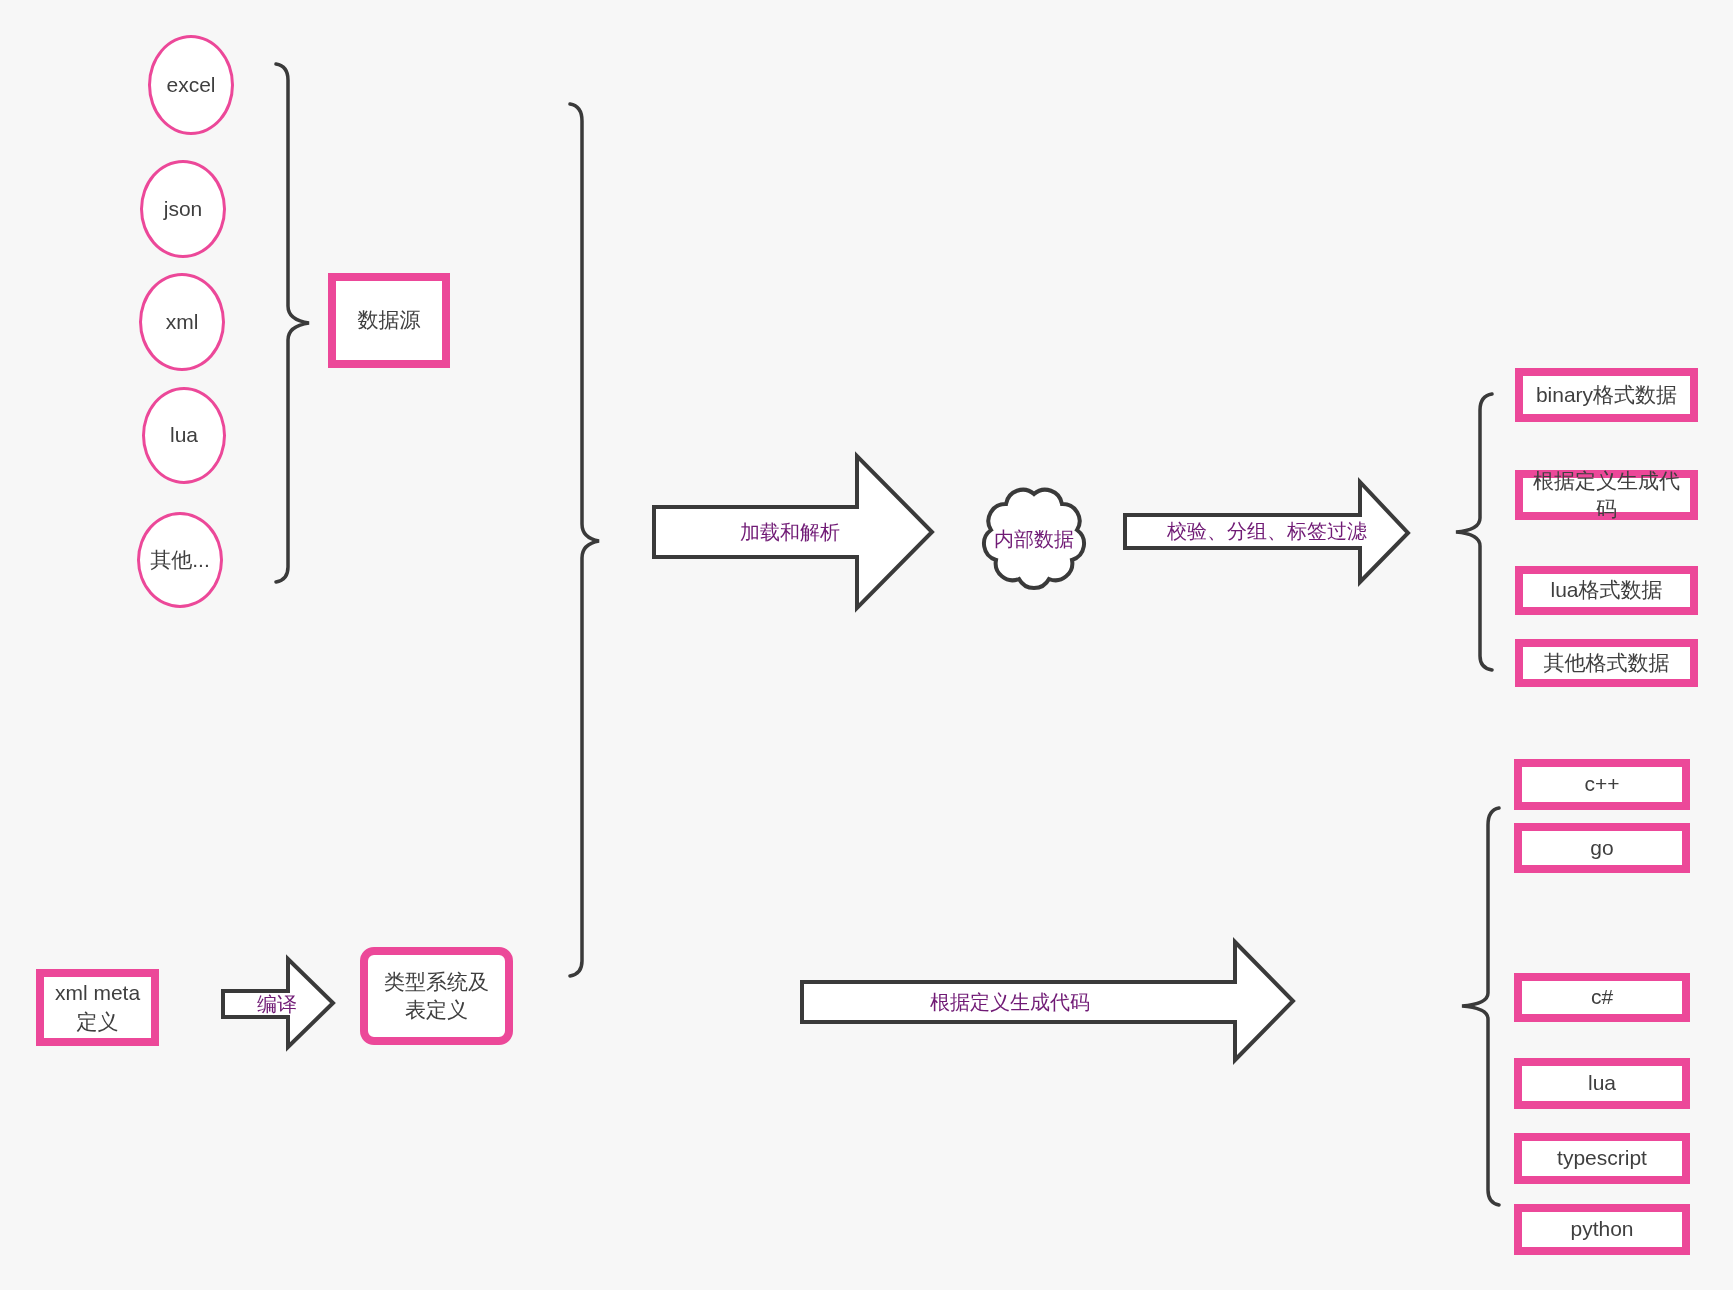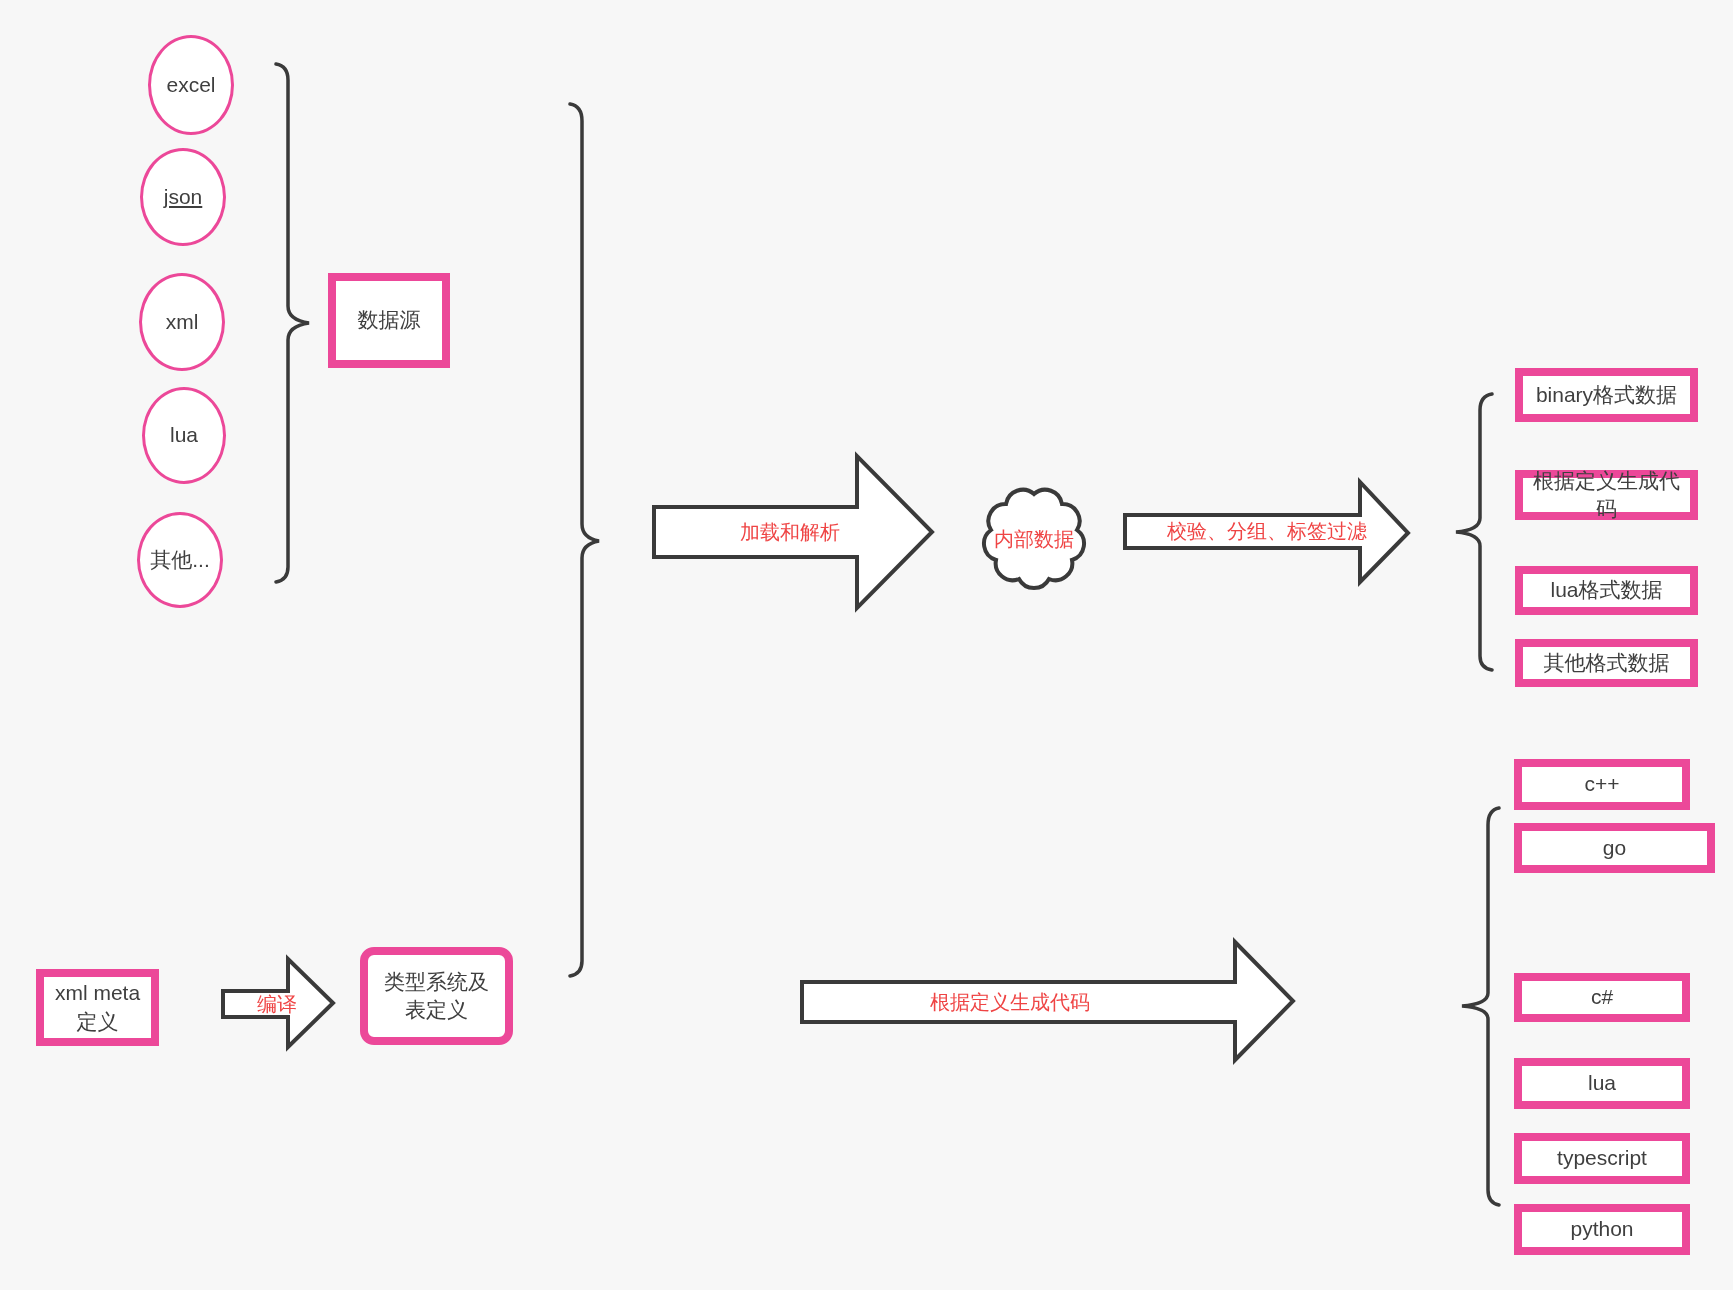--- a/index.html
+++ b/index.html
@@ -14,21 +14,21 @@
     display:flex; align-items:center; justify-content:center;
     background:#ffffff; border:8px solid #ec4899;
     text-align:center; font-size:21px; color:#3f3f3f;
     line-height:1.35;
   }
   .ellipse { border-radius:50%; border-width:3px; }
   .rounded { border-radius:14px; }
   .wrap { padding:2px 10px; }
   .label {
     position:absolute; transform:translate(-50%,-50%);
-    white-space:nowrap; font-size:20px; color:#ef4444;
+    white-space:nowrap; font-size:20px; color:#701a75;
   }
 </style>
 </head>
 <body>
 
 <div class="canvas">
 
   <svg class="layer" width="1733" height="1290" viewBox="0 0 1733 1290">
 
     <path d="M 276 64 Q 288 66 288 80 L 288 306 Q 288 320 309 323 Q 288 326 288 340 L 288 567 Q 288 580 276 582" fill="none" stroke="#3a3a3a" stroke-width="3.5" stroke-linecap="round"></path>
@@ -46,21 +46,21 @@
     <path d="M 1125 515 L 1360 515 L 1360 482 L 1408 533 L 1360 582 L 1360 548 L 1125 548 Z" fill="#ffffff" stroke="#3a3a3a" stroke-width="4" stroke-linejoin="miter"></path>
 
     <path d="M 223 991 L 288 991 L 288 959 L 333 1003 L 288 1047 L 288 1017 L 223 1017 Z" fill="#ffffff" stroke="#3a3a3a" stroke-width="4" stroke-linejoin="miter"></path>
 
     <path d="M 802 982 L 1235 982 L 1235 942 L 1293 1001 L 1235 1060 L 1235 1022 L 802 1022 Z" fill="#ffffff" stroke="#3a3a3a" stroke-width="4" stroke-linejoin="miter"></path>
   </svg>
 
   <div class="node ellipse" style="left:148px; top:35px;  width:86px; height:100px;">
       <span>excel</span>
     </div>
-  <div class="node ellipse" style="left:140px; top:148px; width:86px; height:98px;text-decoration:underline;">
+  <div class="node ellipse" style="left:140px; top:160px; width:86px; height:98px;">
       <span>json</span>
     </div>
   <div class="node ellipse" style="left:139px; top:273px; width:86px; height:98px;">
       <span>xml</span>
     </div>
   <div class="node ellipse" style="left:142px; top:387px; width:84px; height:97px;">
       <span>lua</span>
     </div>
   <div class="node ellipse" style="left:137px; top:512px; width:86px; height:96px;">
       <span>其他...</span>
@@ -92,21 +92,21 @@
     </div>
   <div class="label" style="left:277px; top:1004px;">编译</div>
   <div class="node rounded wrap" style="left:360px; top:947px; width:153px; height:98px;">
       <span>类型系统及表定义</span>
     </div>
   <div class="label" style="left:1010px; top:1002px;">根据定义生成代码</div>
 
   <div class="node" style="left:1514px; top:759px;  width:176px; height:51px;">
       <span>c++</span>
     </div>
-  <div class="node" style="left:1514px; top:823px;  width:201px; height:50px;">
+  <div class="node" style="left:1514px; top:823px;  width:176px; height:50px;">
       <span>go</span>
     </div>
   <div class="node" style="left:1514px; top:973px;  width:176px; height:49px;">
       <span>c#</span>
     </div>
   <div class="node" style="left:1514px; top:1058px; width:176px; height:51px;">
       <span>lua</span>
     </div>
   <div class="node" style="left:1514px; top:1133px; width:176px; height:51px;">
       <span>typescript</span>

